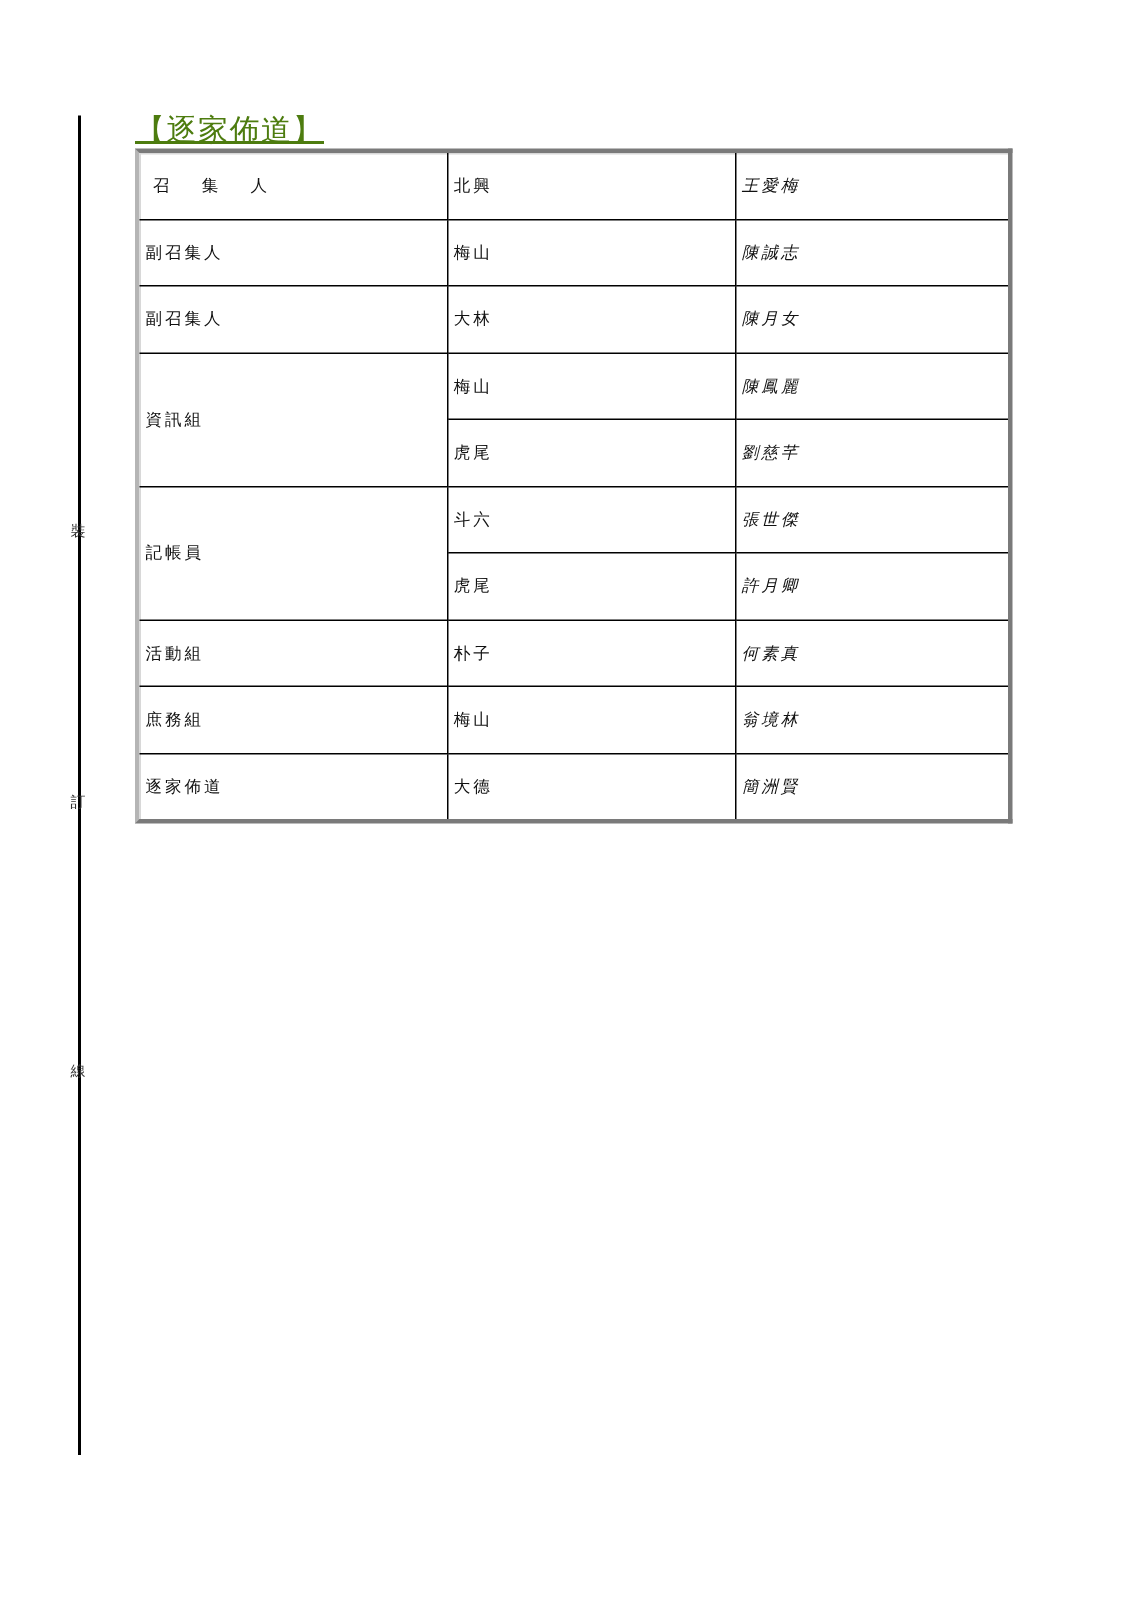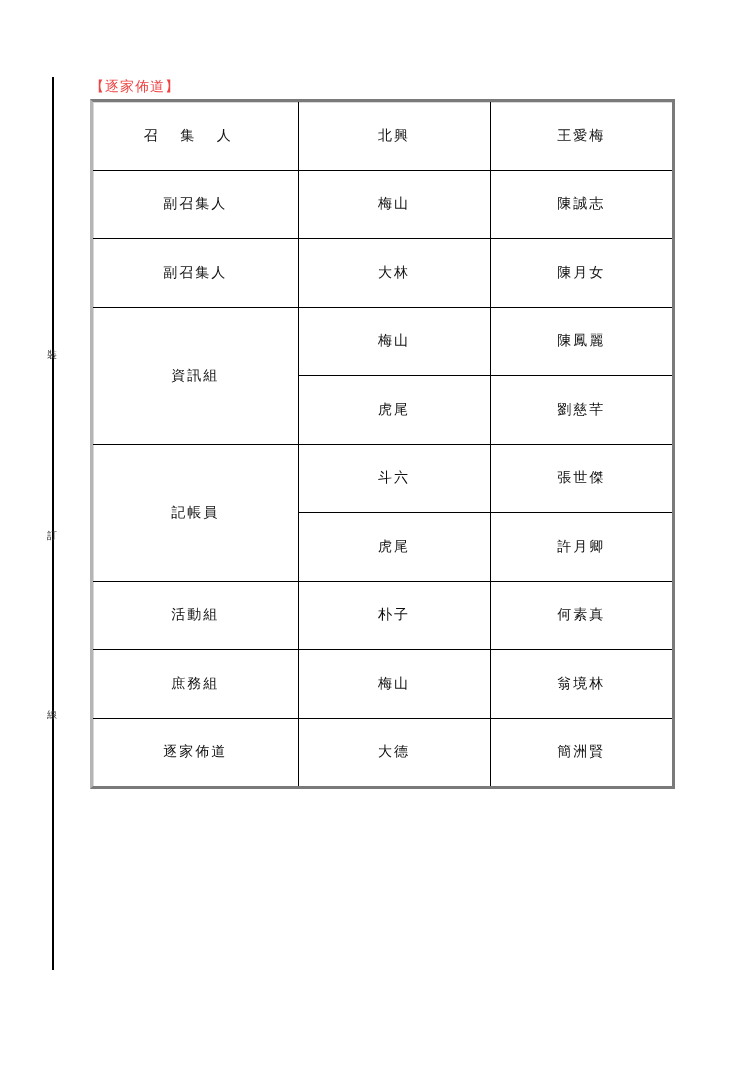--- a/index.html
+++ b/index.html
@@ -30,24 +30,25 @@
       font-size: 10px;
       line-height: 12px;
       text-align: center;
       color: #333;
       background: transparent;
     }
     .section-title {
       position: absolute;
       left: 90px;
       top: 76px;
-      font-size: 14px;
+      font-size: 20px;
       letter-spacing: 1px;
       line-height: 20px;
-      color: #ef4444;
+      color: #4d7c0f;
+      text-decoration: underline;
     }
     .table-wrap {
       position: absolute;
       left: 90px;
       top: 99px;
       width: 585px;
       border-top: 3px solid #7a7a7a;
       border-left: 3px solid #b5b5b5;
       border-right: 3px solid #7a7a7a;
       border-bottom: 3px solid #7a7a7a;
@@ -55,30 +56,30 @@
       box-shadow: inset 1px 1px 0 #d8d8d8;
     }
     table {
       border-collapse: collapse;
       width: 100%;
       table-layout: fixed;
     }
     td {
       border: 1.5px solid #000;
       height: 35.5px;
-      padding: 16px;
-      text-align: center;
+      padding: 4px;
+      text-align: left;
       vertical-align: middle;
-      font-size: 14px;
+      font-size: 11px;
       letter-spacing: 2px;
     }
     tr:first-child td { border-top: none; }
     tr:last-child td { border-bottom: none; }
     td:first-child { border-left: none; }
-    td:last-child { border-right: none; }
+    td:last-child { border-right: none; font-style: italic; }
     col.c1 { width: 205px; }
     col.c2 { width: 192px; }
     col.c3 { width: 182px; }
     .role-wide { letter-spacing: 9px; padding-left: 9px; }
   </style>
 </head>
 <body>
 
 <div class="binding-line"></div>
 <div class="binding-char" style="top:349px;">裝</div>

